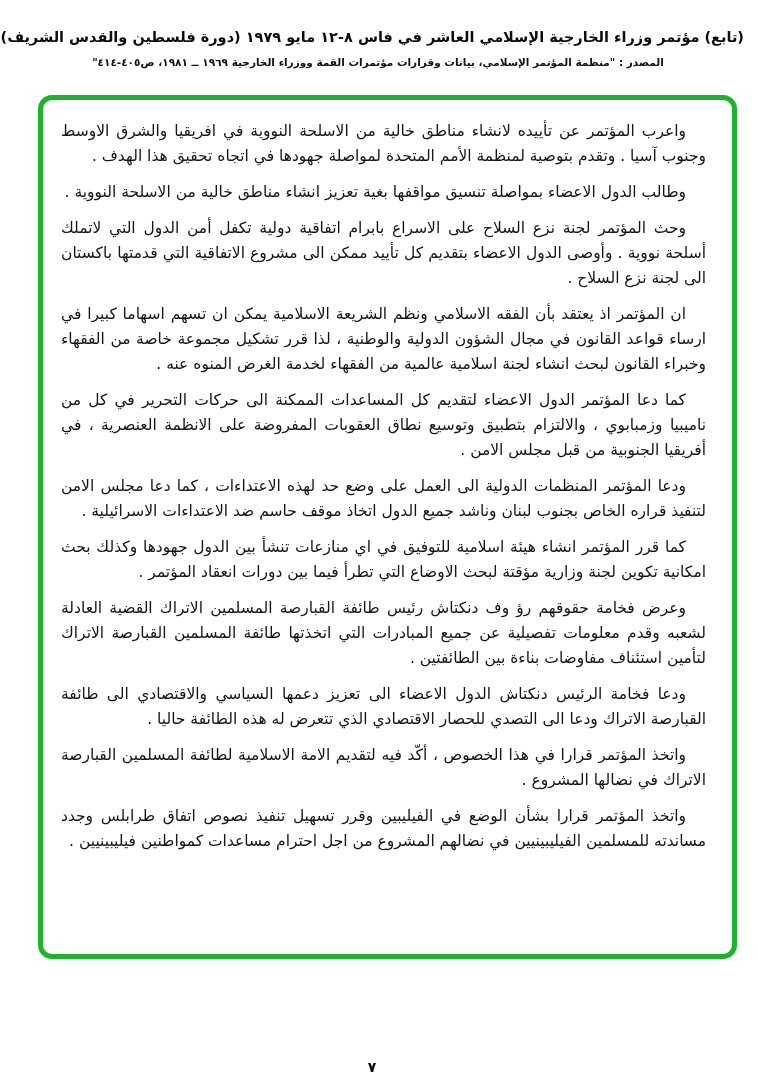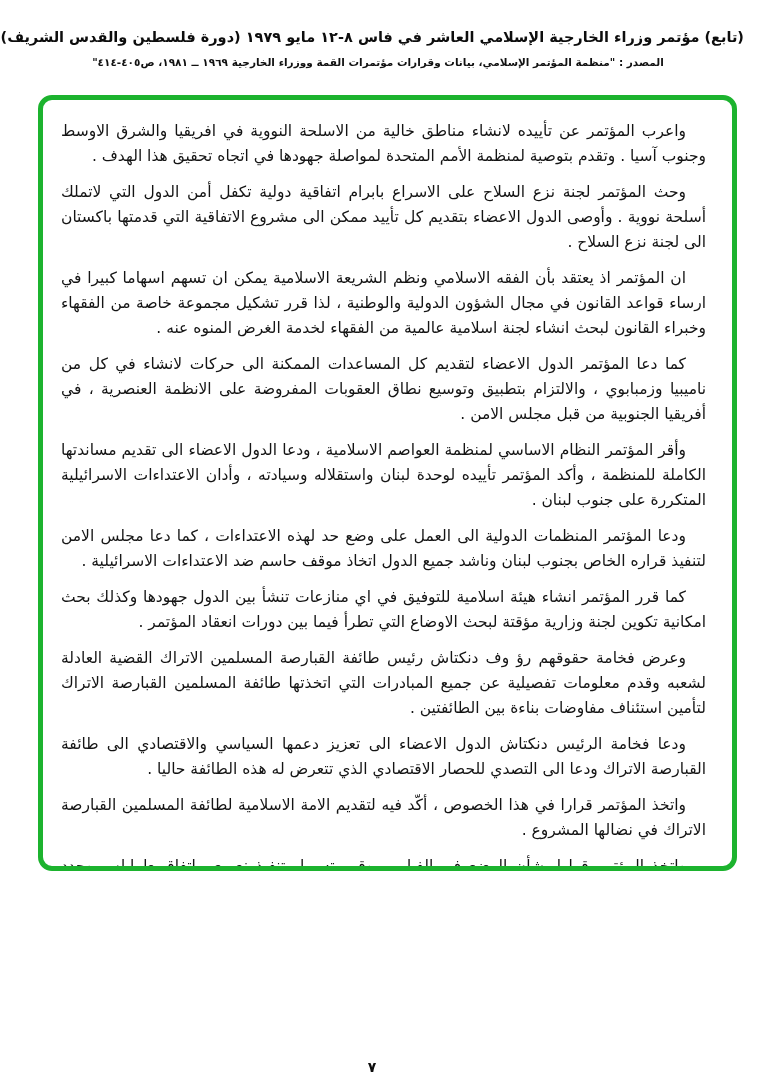--- a/index.html
+++ b/index.html
@@ -36,21 +36,21 @@
     font-weight: bold;
     font-size: 10.5px;
     color: #111111;
     white-space: nowrap;
   }
   .document-frame {
     position: absolute;
     left: 38px;
     top: 95px;
     width: 699px;
-    height: 776px;
+    height: 864px;
     border: 5px solid #1cb32e;
     border-radius: 14px;
     padding: 19px 26px 8px 18px;
     overflow: hidden;
     background: #ffffff;
   }
   .doc-body {
     direction: rtl;
     text-align: justify;
     font-size: 15.5px;
@@ -78,24 +78,24 @@
 <div class="page">
 
   <div class="doc-header">
     <div class="doc-title">(تابع)  مؤتمر وزراء الخارجية الإسلامي العاشر في فاس ٨-١٢ مايو ١٩٧٩ (دورة فلسطين والقدس الشريف)- البيان الختامي</div>
     <div class="doc-source">المصدر : "منظمة المؤتمر الإسلامي، بيانات وقرارات مؤتمرات القمة ووزراء الخارجية ١٩٦٩ ــ ١٩٨١، ص٤٠٥-٤١٤"</div>
   </div>
 
   <div class="document-frame">
     <div class="doc-body">
       <p>واعرب المؤتمر عن تأييده لانشاء مناطق خالية من الاسلحة النووية في افريقيا والشرق الاوسط وجنوب آسيا . وتقدم بتوصية لمنظمة الأمم المتحدة لمواصلة جهودها في اتجاه تحقيق هذا الهدف .</p>
+      <p>وطالب الدول الاعضاء بمواصلة تنسيق مواقفها بغية تعزيز انشاء مناطق خالية من الاسلحة النووية .</p>
       <p>وحث المؤتمر لجنة نزع السلاح على الاسراع بابرام اتفاقية دولية تكفل أمن الدول التي لاتملك أسلحة نووية . وأوصى الدول الاعضاء بتقديم كل تأييد ممكن الى مشروع الاتفاقية التي قدمتها باكستان الى لجنة نزع السلاح .</p>
       <p>ان المؤتمر اذ يعتقد بأن الفقه الاسلامي ونظم الشريعة الاسلامية يمكن ان تسهم اسهاما كبيرا في ارساء قواعد القانون في مجال الشؤون الدولية والوطنية ، لذا قرر تشكيل مجموعة خاصة من الفقهاء وخبراء القانون لبحث انشاء لجنة اسلامية عالمية من الفقهاء لخدمة الغرض المنوه عنه .</p>
-      <p>كما دعا المؤتمر الدول الاعضاء لتقديم كل المساعدات الممكنة الى حركات لانشاء في كل من ناميبيا وزمبابوي ، والالتزام بتطبيق وتوسيع نطاق العقوبات المفروضة على الانظمة العنصرية ، في أفريقيا الجنوبية من قبل مجلس الامن .</p>
-      <p>وأقر المؤتمر النظام الاساسي لمنظمة العواصم الاسلامية ، ودعا الدول الاعضاء الى تقديم مساندتها الكاملة للمنظمة ، وأكد المؤتمر تأييده لوحدة لبنان واستقلاله وسيادته ، وأدان الاعتداءات الاسرائيلية المتكررة على جنوب لبنان .</p>
+      <p>كما دعا المؤتمر الدول الاعضاء لتقديم كل المساعدات الممكنة الى حركات التحرير في كل من ناميبيا وزمبابوي ، والالتزام بتطبيق وتوسيع نطاق العقوبات المفروضة على الانظمة العنصرية ، في أفريقيا الجنوبية من قبل مجلس الامن .</p>
       <p>ودعا المؤتمر المنظمات الدولية الى العمل على وضع حد لهذه الاعتداءات ، كما دعا مجلس الامن لتنفيذ قراره الخاص بجنوب لبنان وناشد جميع الدول اتخاذ موقف حاسم ضد الاعتداءات الاسرائيلية .</p>
       <p>كما قرر المؤتمر انشاء هيئة اسلامية للتوفيق في اي منازعات تنشأ بين الدول جهودها وكذلك بحث امكانية تكوين لجنة وزارية مؤقتة لبحث الاوضاع التي تطرأ فيما بين دورات انعقاد المؤتمر .</p>
       <p>وعرض فخامة حقوقهم رؤ وف دنكتاش رئيس طائفة القبارصة المسلمين الاتراك القضية العادلة لشعبه وقدم معلومات تفصيلية عن جميع المبادرات التي اتخذتها طائفة المسلمين القبارصة الاتراك لتأمين استئناف مفاوضات بناءة بين الطائفتين .</p>
       <p>ودعا فخامة الرئيس دنكتاش الدول الاعضاء الى تعزيز دعمها السياسي والاقتصادي الى طائفة القبارصة الاتراك ودعا الى التصدي للحصار الاقتصادي الذي تتعرض له هذه الطائفة حاليا .</p>
       <p>واتخذ المؤتمر قرارا في هذا الخصوص ، أكّد فيه لتقديم الامة الاسلامية لطائفة المسلمين القبارصة الاتراك في نضالها المشروع .</p>
       <p>واتخذ المؤتمر قرارا بشأن الوضع في الفيليبين وقرر تسهيل تنفيذ نصوص اتفاق طرابلس وجدد مساندته للمسلمين الفيليبينيين في نضالهم المشروع من اجل احترام مساعدات كمواطنين فيليبينيين .</p>
     </div>
   </div>
 
   <div class="page-number">٧</div>

